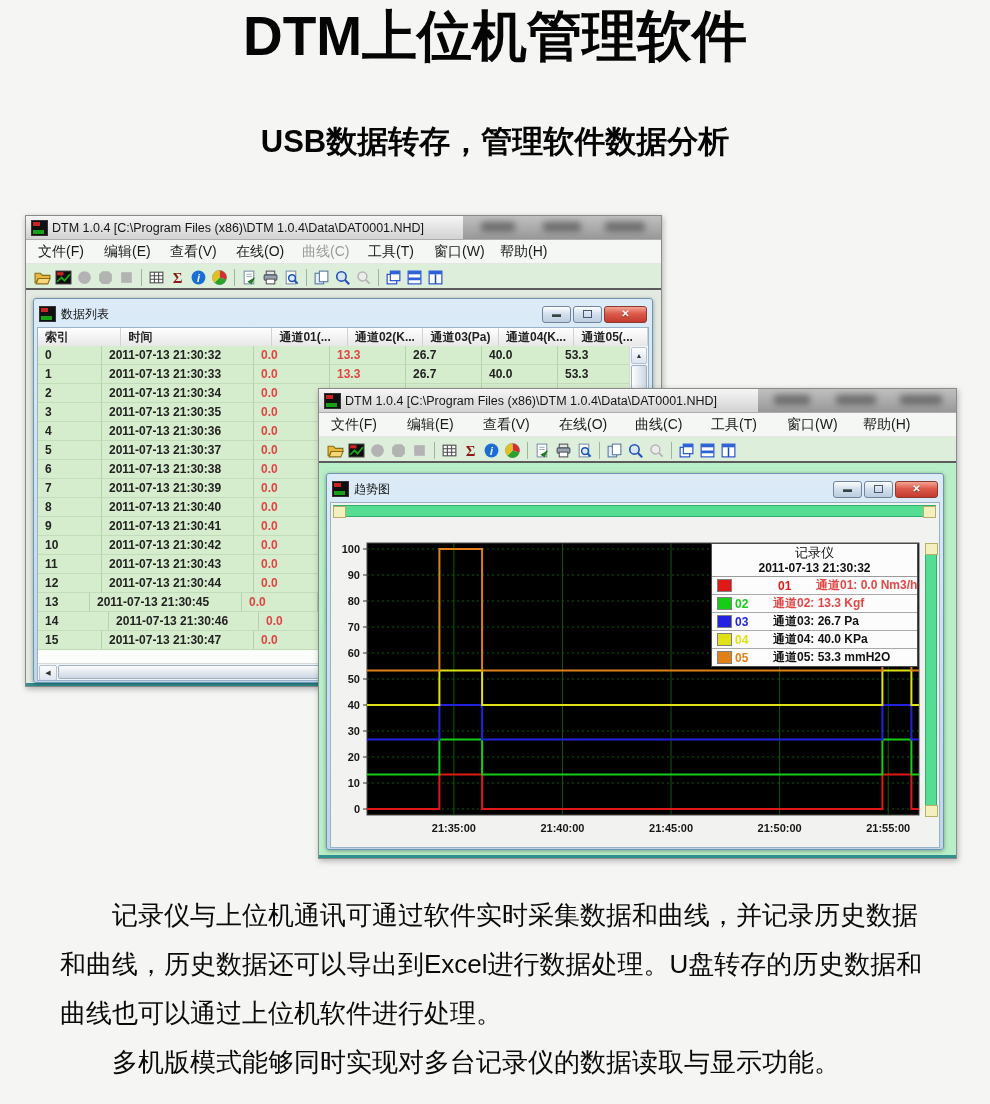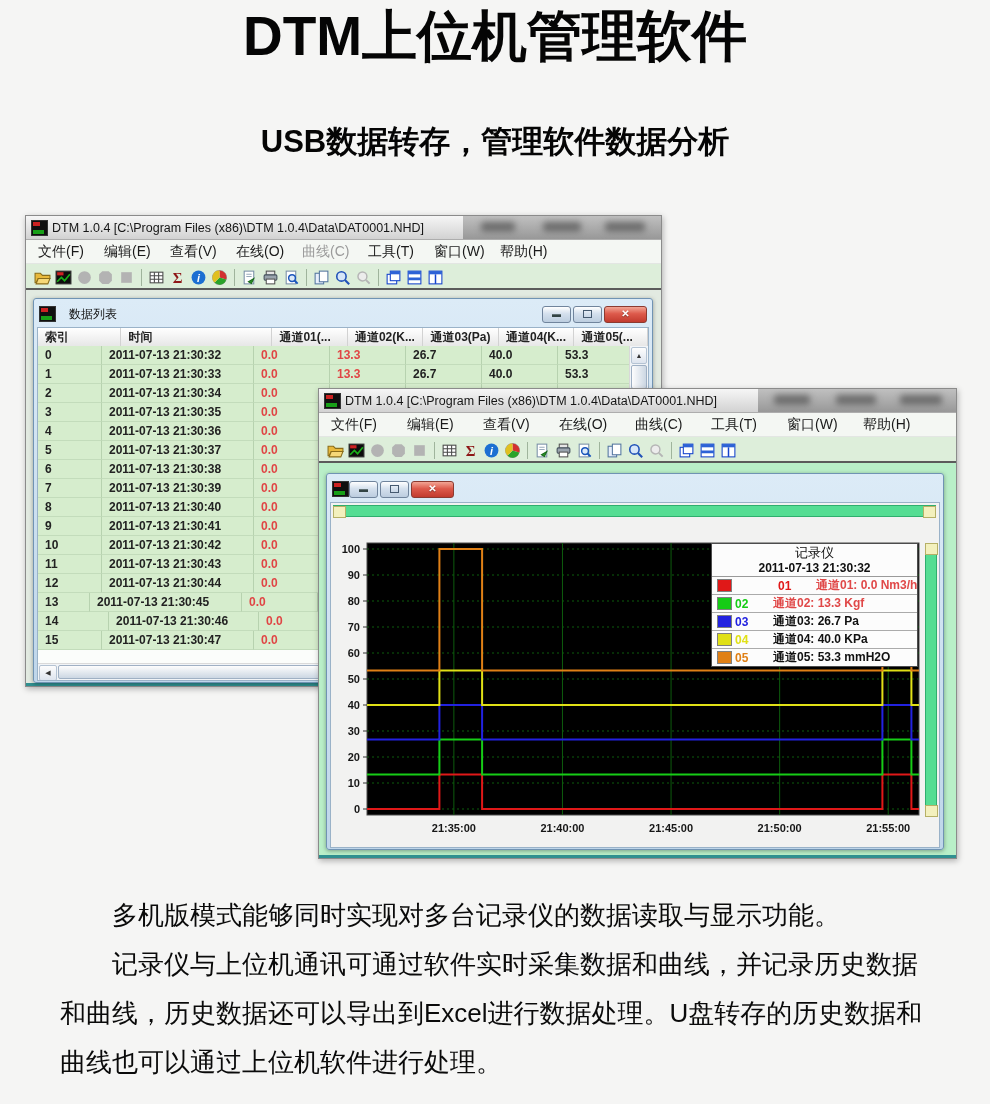--- a/index.html
+++ b/index.html
@@ -33,21 +33,21 @@
   .tsep{width:1px;height:17px;background:#9fb49c;margin:0 4px;flex:none;}
 
   .client{position:absolute;left:0;right:0;bottom:0;border-top:2px solid #5b5b5b;
           border-bottom:3px solid #2f9090;background:#e2eae1;}
   .w2 .client{background:#b9efc8;}
 
   
   .child{position:absolute;background:linear-gradient(#dcebf7,#bfd6ea);border:1px solid #7093b3;
          border-radius:3px;padding:3px;box-shadow:0 1px 4px rgba(0,0,0,.35);}
   .ctbar{height:22px;display:flex;align-items:center;padding:1px 2px 2px 2px;}
-  .ctitle{flex:1;font-size:12px;color:#101010;padding-left:13px;white-space:nowrap;}
+  .ctitle{flex:1;font-size:12px;color:#101010;padding-left:5px;white-space:nowrap;}
   .caps{display:flex;gap:2px;align-items:center;}
   .cap{width:29px;height:17px;box-sizing:border-box;border:1px solid #70849c;border-radius:3px;
        background:linear-gradient(#ffffff,#d4e0ed 45%,#bccddf);display:flex;align-items:center;justify-content:center;
        font-size:9px;color:#344;line-height:1;}
   .cap .sq{width:7px;height:6px;border:1.5px solid #455a70;background:transparent;}
   .cap.close{width:43px;border-color:#8c3a30;background:linear-gradient(#f2a594,#dd5a4b 45%,#c23b2e);
              color:#fff;font-weight:bold;font-size:10px;text-shadow:0 1px 1px rgba(0,0,0,.4);}
   .ccontent{position:relative;background:#ffffff;border:1px solid #9ab2c8;overflow:hidden;}
 
   
@@ -569,20 +569,21 @@
       </div>
     </div>
   <div class="client" style="top:72px;">
 
     <div class="child" style="left:7px;top:10px;width:618px;height:377px;box-sizing:border-box;">
       <div class="ctbar">
         <div class="appicon">
             <i></i>
             <b></b>
           </div>
+        <span class="ctitle">趋势图</span>
         <div class="caps">
           <div class="cap">▬</div>
           <div class="cap">
               <span class="sq"></span>
             </div>
           <div class="cap close">✕</div>
         </div>
       </div>
       <div class="ccontent" style="height:344px;">
         <div class="chartbody">
@@ -677,15 +678,15 @@
             </div>
           </div>
         </div>
       </div>
     </div>
 
   </div>
 </div>
 
 <div class="copy">
+  <p>记录仪与上位机通讯可通过软件实时采集数据和曲线，并记录历史数据和曲线，历史数据还可以导出到Excel进行数据处理。U盘转存的历史数据和曲线也可以通过上位机软件进行处理。</p>
   <p>多机版模式能够同时实现对多台记录仪的数据读取与显示功能。</p>
-  <p>记录仪与上位机通讯可通过软件实时采集数据和曲线，并记录历史数据和曲线，历史数据还可以导出到Excel进行数据处理。U盘转存的历史数据和曲线也可以通过上位机软件进行处理。</p>
 </div>
 
 </body></html>

